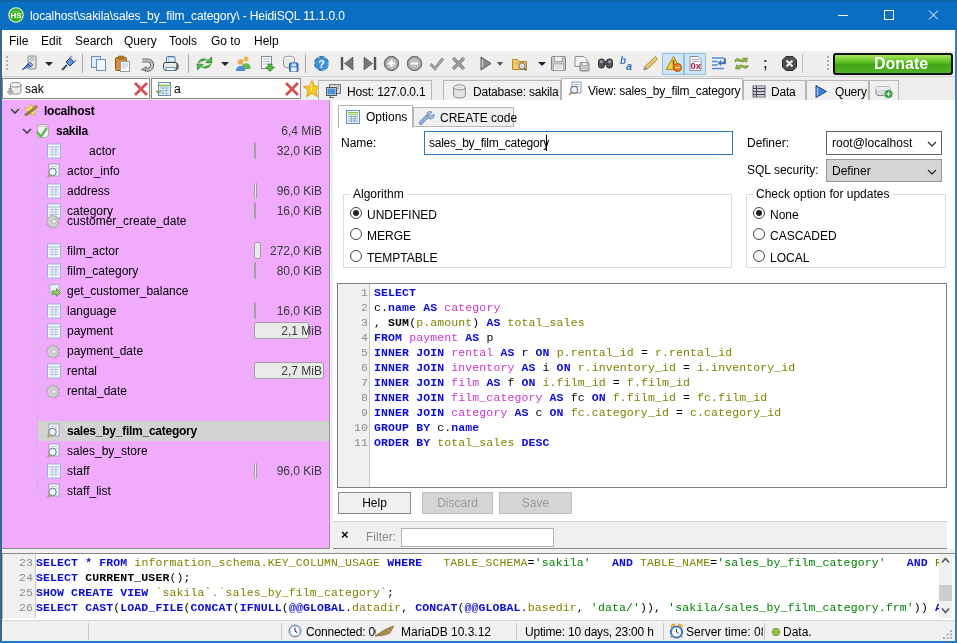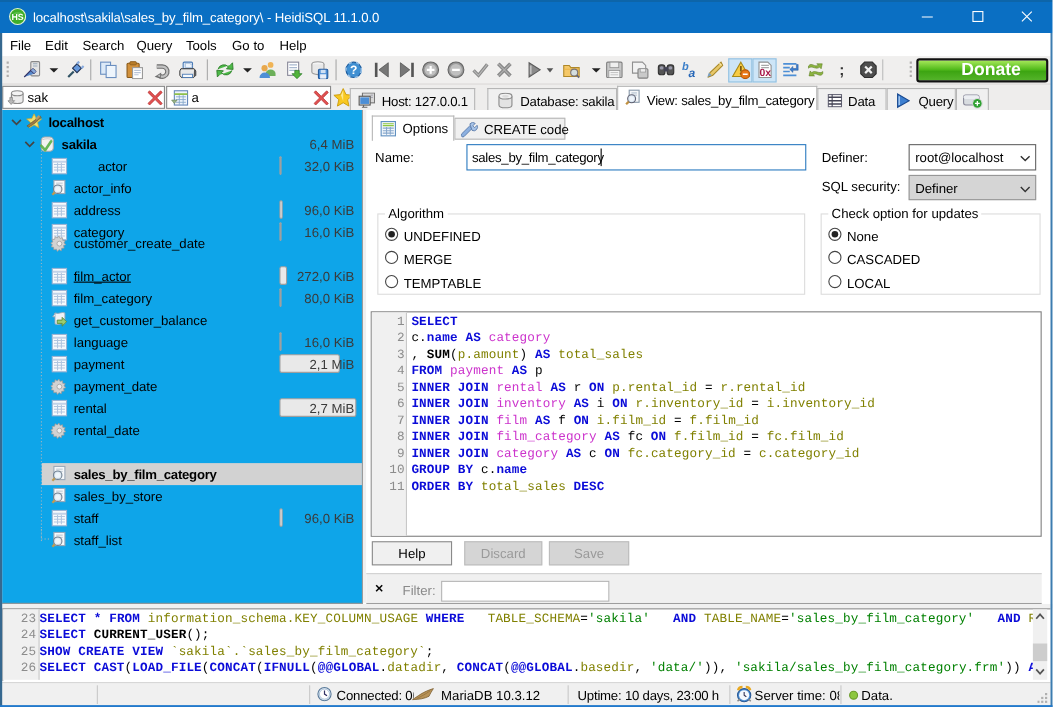--- a/index.html
+++ b/index.html
@@ -23,21 +23,21 @@
 #donate { left:831px; top:2px; width:120px; height:22px; background:linear-gradient(#a6e85a,#53bb1c 45%,#3da512 55%,#54b32a); border:2px solid #111; border-radius:3px; color:#fff; font-weight:bold; font-size:16px; text-align:center; line-height:17px;padding-left:16px; }
 
 #filterrow { left:2px; top:77px; width:953px; height:23px; background:#eeedec; }
 .fbox { position:absolute; top:1px; height:21px; background:#fff; border:1px solid #898989; }
 .fbox .ftext { position:absolute; left:22px; top:3px; color:#000; }
 
 .mtab { position:absolute; background:#f0f0f0; border:1px solid #b6b6b6; border-bottom:none; }
 .mtab.active { background:#fff; }
 .mtab .mtxt { position:absolute; top:4px; color:#000; white-space:nowrap; letter-spacing:-0.2px; }
 
-#tree { left:2px; top:100px; width:328px; height:449px; background:#0ea5e9; border-right:1px solid #9b9b9b; border-bottom:1px solid #8a8a8a; }
+#tree { left:2px; top:100px; width:328px; height:449px; background:#f0abfc; border-right:1px solid #9b9b9b; border-bottom:1px solid #8a8a8a; }
 .trow { position:absolute; left:0; width:328px; height:20px; }
 .trow .lbl { position:absolute; top:3px; color:#000; white-space:pre; }
 .trow .sz { position:absolute; top:3px; right:8px; color:#3a3a3a; }
 .szbar { position:absolute; top:1px; height:17px; left:252px; background:#e9e9e9; border:1px solid #9f9f9f; border-radius:2px; }
 #splitter { left:330px; top:100px; width:3px; height:448px; background:#f0f0f0; }
 
 #rpanel { left:333px; top:100px; width:614px; height:449px; background:#fff; border-bottom:1px solid #8a8a8a; }
 .stab { position:absolute; border:1px solid #b6b6b6; border-bottom:none; }
 label { position:absolute; color:#000; }
 .input { position:absolute; background:#fff; border:1px solid #7a7a7a; }
@@ -446,21 +446,21 @@
 <div class="trow" style="top:111px">
       <svg class="abs" style="left:44px;top:2px" width="16" height="16" viewBox="0 0 16 16">
         <use href="#sym-gear"></use>
       </svg>
       <div class="lbl" style="left:65px;">customer_create_date</div>
     </div>
 <div class="trow" style="top:141px">
       <svg class="abs" style="left:44px;top:2px" width="16" height="16" viewBox="0 0 16 16">
         <use href="#sym-table"></use>
       </svg>
-      <div class="lbl" style="left:65px;text-decoration:underline;">film_actor</div>
+      <div class="lbl" style="left:65px;">film_actor</div>
       <div class="szbar" style="width:7px"></div>
       <div class="sz">272,0 KiB</div>
     </div>
 <div class="trow" style="top:161px">
       <svg class="abs" style="left:44px;top:2px" width="16" height="16" viewBox="0 0 16 16">
         <use href="#sym-table"></use>
       </svg>
       <div class="lbl" style="left:65px;">film_category</div>
       <div class="szbar" style="width:2px"></div>
       <div class="sz">80,0 KiB</div>

